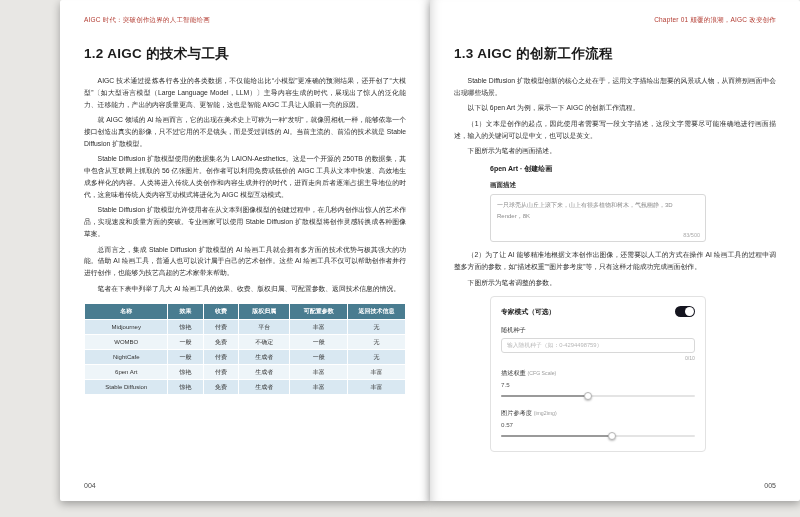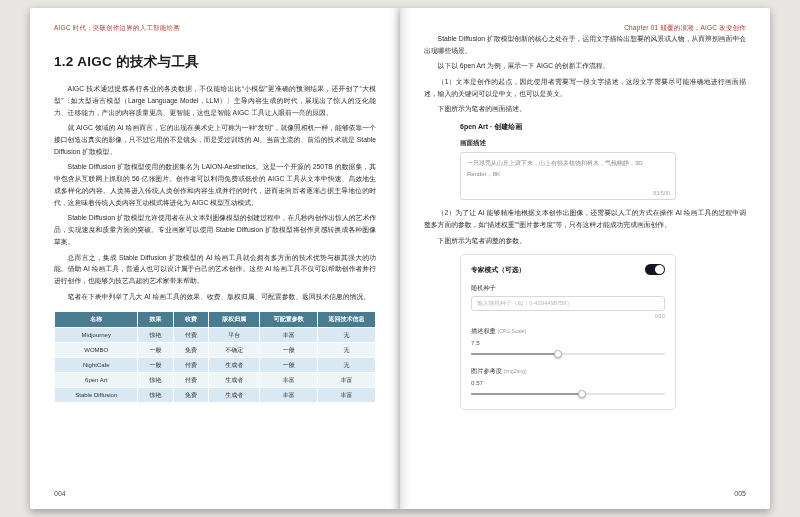--- a/index.html
+++ b/index.html
@@ -2,21 +2,21 @@
 <html><head>
 <meta charset="utf-8">
 <style>
   html, body { margin:0; padding:0; }
   body {
     width:800px; height:517px;
     background:#e8e7e4;
     font-family:"Liberation Sans", sans-serif;
     overflow:hidden;
   }
-  .spread { display:flex; justify-content:center; padding-top:8px; }
+  .spread { display:flex; justify-content:flex-end; }
   .page {
     width:370px; height:501px;
     background:#ffffff;
     box-sizing:border-box;
     padding:16px 24px 12px 24px;
     display:flex; flex-direction:column;
   }
   .page.left  { box-shadow:0 3px 9px rgba(0,0,0,.32), inset -10px 0 12px -10px rgba(0,0,0,.18); border-radius:2px 0 0 2px; }
   .page.right { box-shadow:0 3px 9px rgba(0,0,0,.32), inset 10px 0 12px -10px rgba(0,0,0,.22); border-radius:0 2px 2px 0; }
 
@@ -146,20 +146,21 @@
           <td>丰富</td>
         </tr>
       </tbody>
     </table>
 
     <div class="page-number">004</div>
   </div>
 
   <div class="page right">
     <div class="running-header">Chapter 01  颠覆的浪潮，AIGC 改变创作</div>
+    <div class="section-title">1.3  AIGC 的创新工作流程</div>
 
     <p class="para">Stable Diffusion 扩散模型创新的核心之处在于，运用文字描绘出想要的风景或人物，从而辨别画面中会出现哪些场景。</p>
     <p class="para">以下以 6pen Art 为例，展示一下 AIGC 的创新工作流程。</p>
     <p class="para">（1）文本是创作的起点，因此使用者需要写一段文字描述，这段文字需要尽可能准确地进行画面描述，输入的关键词可以是中文，也可以是英文。</p>
     <p class="para">下图所示为笔者的画面描述。</p>
 
     <div class="figure">
       <div class="panel-title">6pen Art · 创建绘画</div>
       <div class="field-label">画面描述</div>
       <div class="prompt-box">

